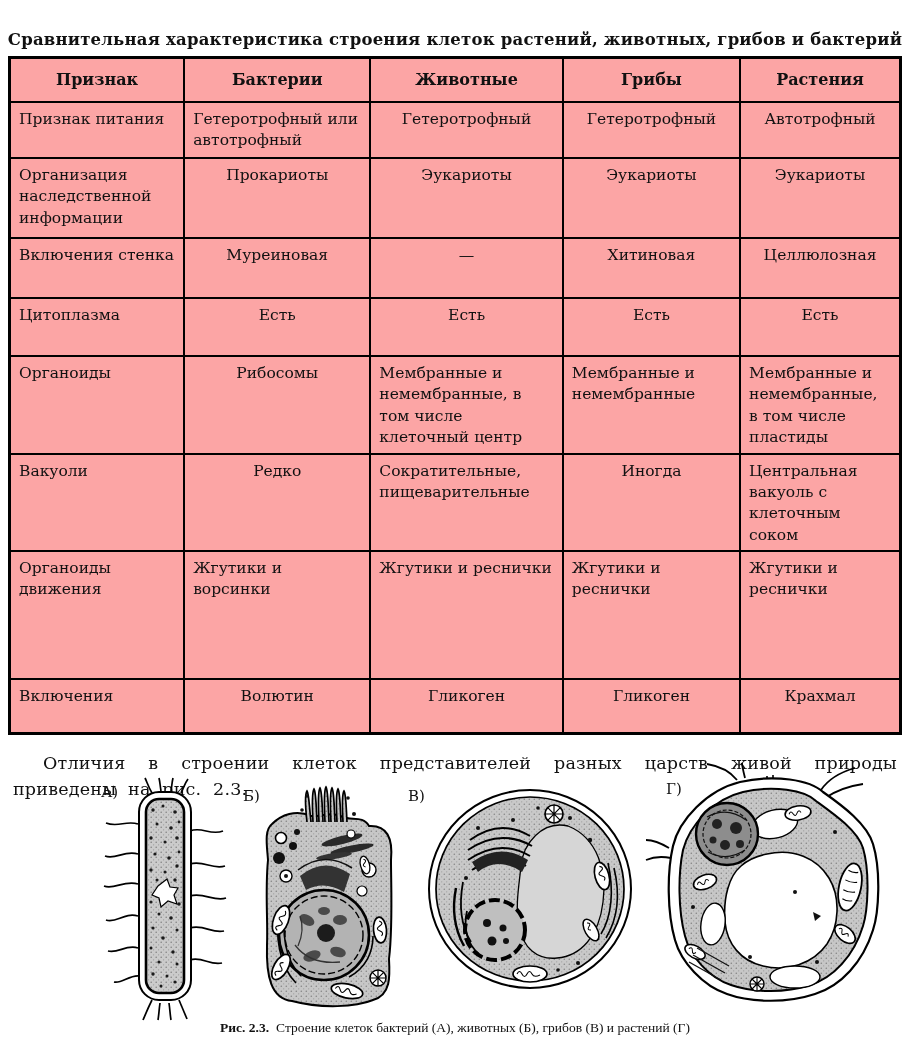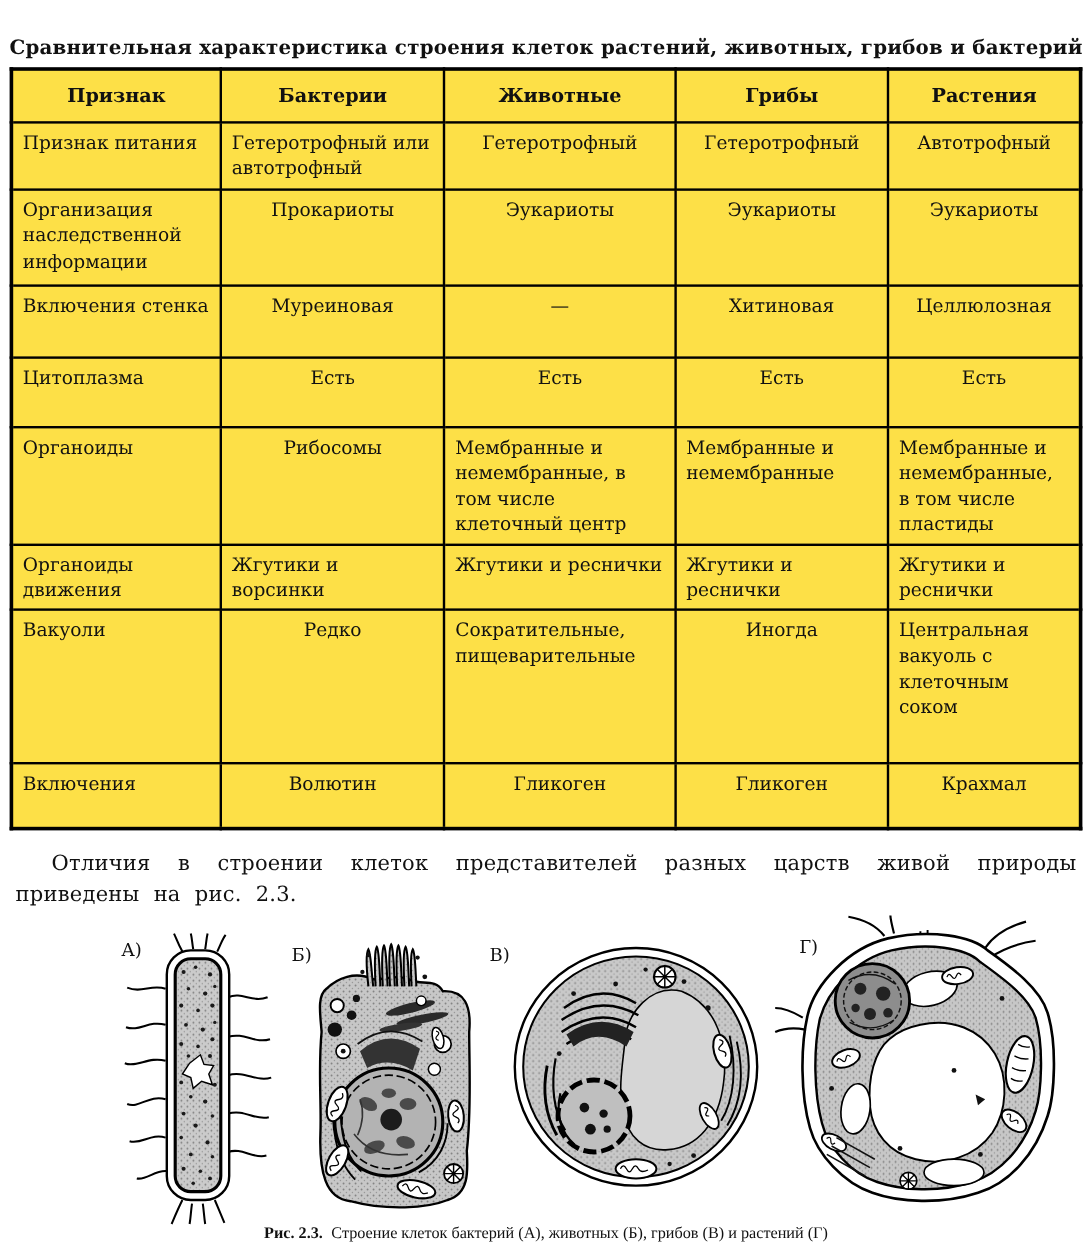--- a/index.html
+++ b/index.html
@@ -16,21 +16,21 @@
     border-collapse:collapse;table-layout:fixed;
     width:894px;margin:7px auto 0;border:3px solid #000;
   }
   table.cmp col:nth-child(1){width:19.6%}
   table.cmp col:nth-child(2){width:20.9%}
   table.cmp col:nth-child(3){width:21.6%}
   table.cmp col:nth-child(4){width:19.9%}
   table.cmp col:nth-child(5){width:18.0%}
   .cmp th,.cmp td{
     border:2px solid #000;font-size:15.5px;line-height:1.38;
-    padding:6px 8px 4px;vertical-align:top;background:#fde047;
+    padding:6px 8px 4px;vertical-align:top;background:#fca5a5;
   }
   .cmp th{
     font-weight:bold;text-align:center;vertical-align:middle;
     font-size:16px;height:34px;padding:4px;
   }
   .cmp td{text-align:center}
   .cmp td.feature,.cmp td.left{text-align:left}
   .cmp tbody tr:nth-child(1){height:56px}
   .cmp tbody tr:nth-child(2){height:80px}
   .cmp tbody tr:nth-child(3){height:60px}
@@ -106,32 +106,32 @@
         <td>Есть</td>
       </tr>
       <tr>
         <td class="feature">Органоиды</td>
         <td>Рибосомы</td>
         <td class="left">Мембранные и немембранные, в том числе клеточный центр</td>
         <td class="left">Мембранные и немембранные</td>
         <td class="left">Мембранные и немембранные, в том числе пластиды</td>
       </tr>
       <tr>
+        <td class="feature">Вакуоли</td>
+        <td>Редко</td>
+        <td class="left">Сократительные, пищеварительные</td>
+        <td>Иногда</td>
+        <td class="left">Центральная вакуоль с клеточным соком</td>
+      </tr>
+      <tr>
         <td class="feature">Органоиды движения</td>
         <td class="left">Жгутики и ворсинки</td>
         <td class="left">Жгутики и реснички</td>
         <td class="left">Жгутики и реснички</td>
         <td class="left">Жгутики и реснички</td>
-      </tr>
-      <tr>
-        <td class="feature">Вакуоли</td>
-        <td>Редко</td>
-        <td class="left">Сократительные, пищеварительные</td>
-        <td>Иногда</td>
-        <td class="left">Центральная вакуоль с клеточным соком</td>
       </tr>
       <tr>
         <td class="feature">Включения</td>
         <td>Волютин</td>
         <td>Гликоген</td>
         <td>Гликоген</td>
         <td>Крахмал</td>
       </tr>
     </tbody>
 </table>

